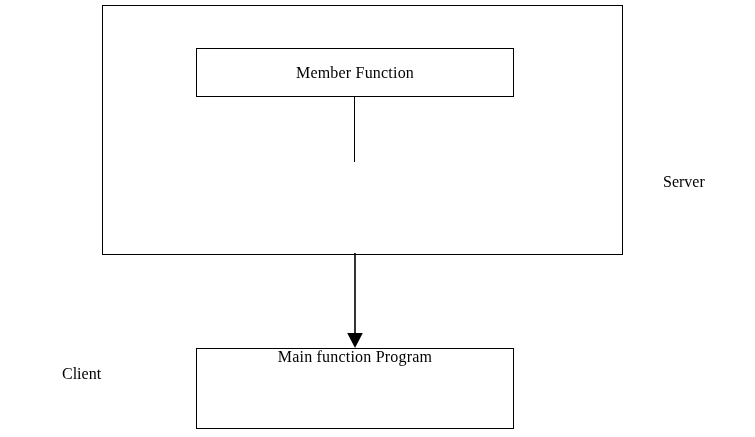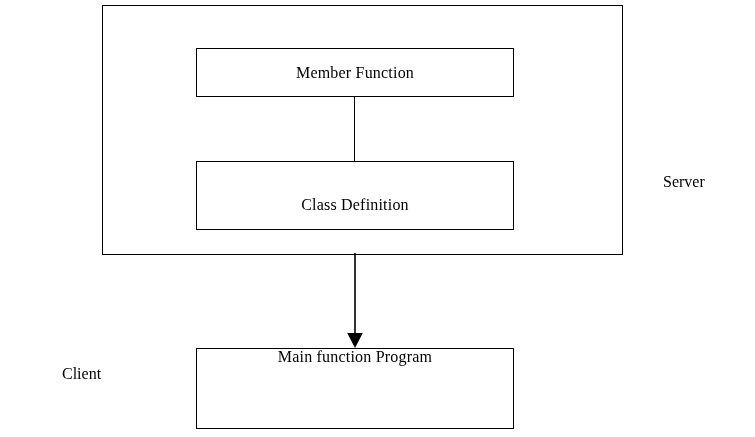--- a/index.html
+++ b/index.html
@@ -111,23 +111,20 @@
 <div id="canvas">
 
   <div id="server-container" class="box"></div>
 
   <div id="member-function-box" class="box">
     <span class="box-label">Member Function</span>
   </div>
 
   <div id="connector-member-class"></div>
 
-  <div id="class-definition-box" class="box">
-    <span class="box-label">Class Definition</span>
-  </div>
 
   <svg id="arrow-server-client" width="30" height="97" viewBox="0 0 30 97">
     <line x1="15" y1="0" x2="15" y2="82" stroke="#000000" stroke-width="1.6"></line>
     <polygon points="7.2,80 22.8,80 15,95" fill="#000000"></polygon>
   </svg>
 
   <div id="main-function-box" class="box">
     <span class="box-label">Main function Program</span>
   </div>
 

